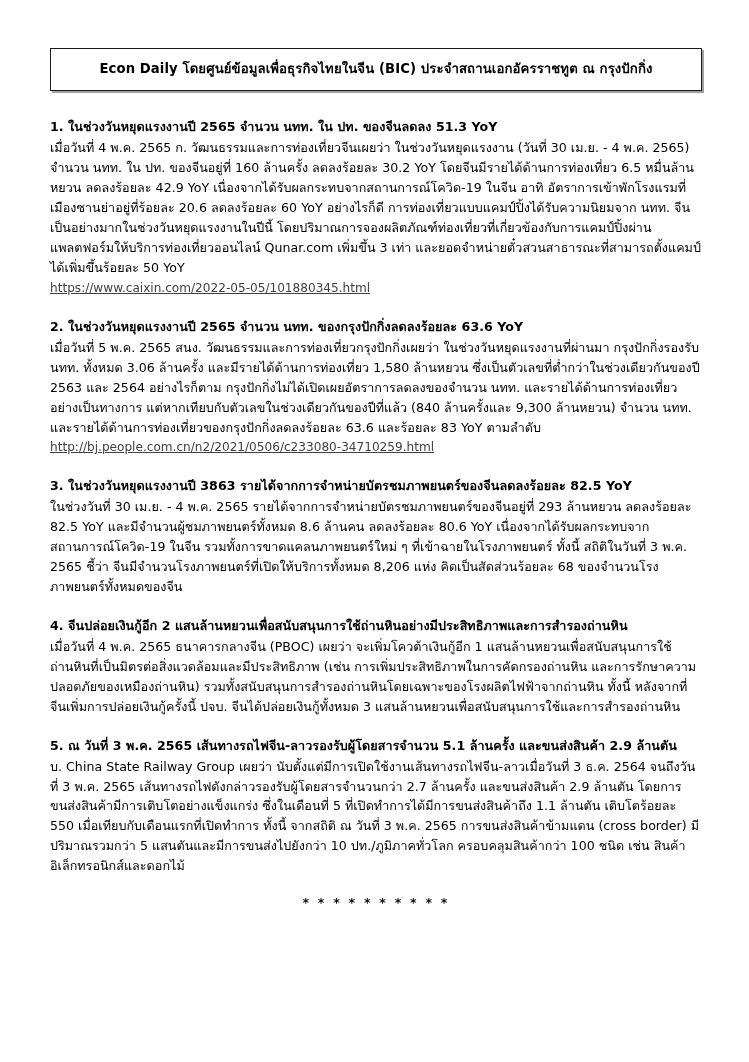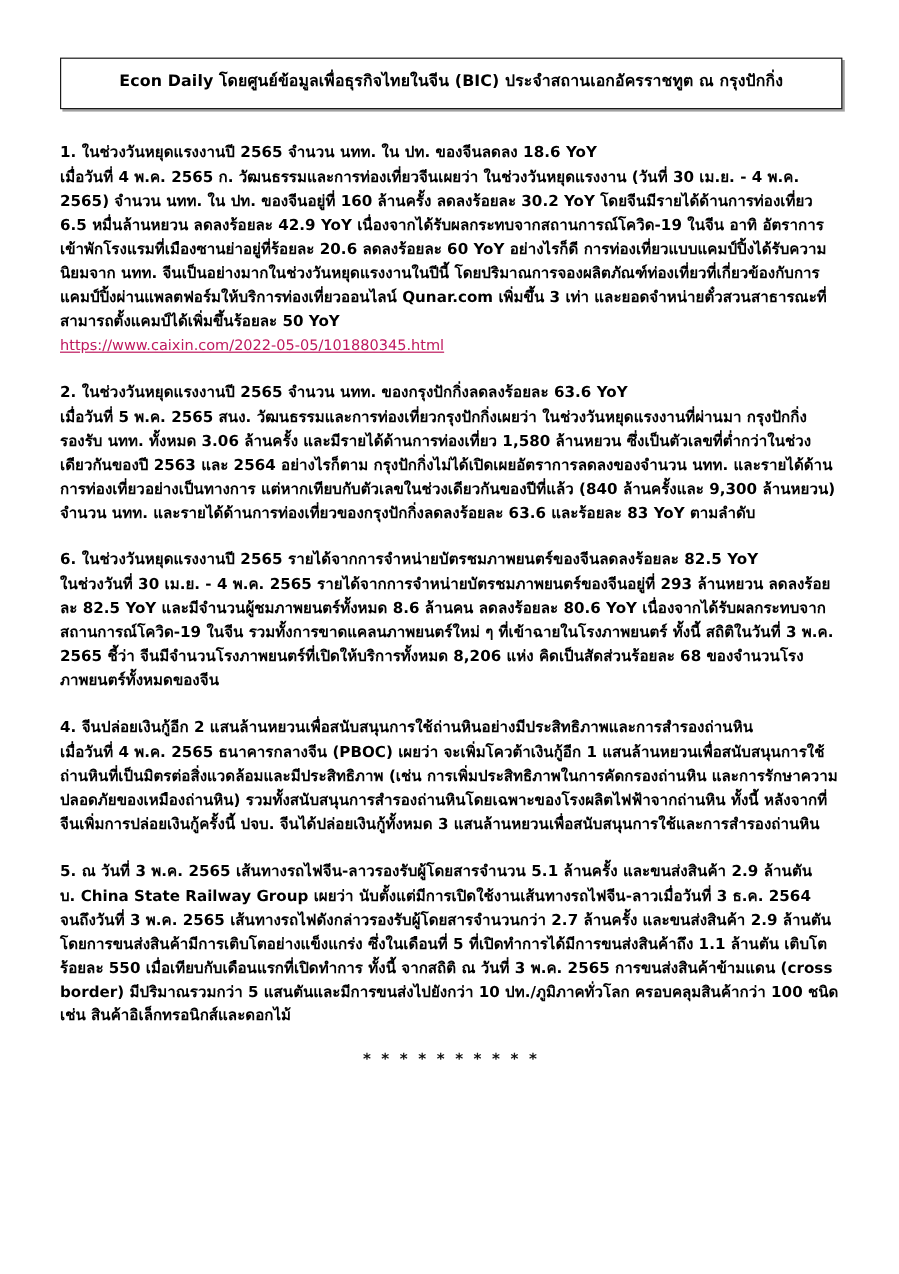--- a/index.html
+++ b/index.html
@@ -41,33 +41,33 @@
   }
   .section-heading {
     font-size: 12.6px;
     font-weight: bold;
     line-height: 1.58;
     margin-bottom: 1px;
     letter-spacing: 0.05px;
   }
   .section-body {
     font-size: 12.6px;
-    font-weight: bold;
+    font-weight: normal;
     line-height: 1.585;
     text-align: left;
     letter-spacing: 0.02px;
   }
   .link-list {
     margin-top: 1px;
   }
   .doc-link {
     display: block;
     font-size: 12.1px;
     line-height: 1.56;
-    color: #be185d;
+    color: #404040;
     text-decoration: underline;
     word-break: break-all;
     font-family: "DejaVu Sans", "Liberation Sans", sans-serif;
   }
   .footer {
     text-align: center;
     font-size: 12.6px;
     font-weight: bold;
     letter-spacing: 2.2px;
     margin-top: 19px;
@@ -78,34 +78,35 @@
 <body>
 
 <div class="page">
 
   <div class="header-box">
     <div class="header-line">Econ Daily โดยศูนย์ข้อมูลเพื่อธุรกิจไทยในจีน (BIC) ประจำสถานเอกอัครราชทูต ณ กรุงปักกิ่ง</div>
   </div>
 
   <div id="sections-container">
       <div class="section">
-        <div class="section-heading">1. ในช่วงวันหยุดแรงงานปี 2565 จำนวน นทท. ใน ปท. ของจีนลดลง 18.6 YoY</div>
+        <div class="section-heading">1. ในช่วงวันหยุดแรงงานปี 2565 จำนวน นทท. ใน ปท. ของจีนลดลง 51.3 YoY</div>
         <div class="section-body">เมื่อวันที่ 4 พ.ค. 2565 ก. วัฒนธรรมและการท่องเที่ยวจีนเผยว่า ในช่วงวันหยุดแรงงาน (วันที่ 30 เม.ย. - 4 พ.ค. 2565) จำนวน นทท. ใน ปท. ของจีนอยู่ที่ 160 ล้านครั้ง ลดลงร้อยละ 30.2 YoY โดยจีนมีรายได้ด้านการท่องเที่ยว 6.5 หมื่นล้านหยวน ลดลงร้อยละ 42.9 YoY เนื่องจากได้รับผลกระทบจากสถานการณ์โควิด-19 ในจีน อาทิ อัตราการเข้าพักโรงแรมที่เมืองซานย่าอยู่ที่ร้อยละ 20.6 ลดลงร้อยละ 60 YoY อย่างไรก็ดี การท่องเที่ยวแบบแคมป์ปิ้งได้รับความนิยมจาก นทท. จีนเป็นอย่างมากในช่วงวันหยุดแรงงานในปีนี้ โดยปริมาณการจองผลิตภัณฑ์ท่องเที่ยวที่เกี่ยวข้องกับการแคมป์ปิ้งผ่านแพลตฟอร์มให้บริการท่องเที่ยวออนไลน์ Qunar.com เพิ่มขึ้น 3 เท่า และยอดจำหน่ายตั๋วสวนสาธารณะที่สามารถตั้งแคมป์ได้เพิ่มขึ้นร้อยละ 50 YoY</div>
         <div class="link-list">
           <a class="doc-link" href="#">https://www.caixin.com/2022-05-05/101880345.html</a>
         </div>
       </div>
       <div class="section">
         <div class="section-heading">2. ในช่วงวันหยุดแรงงานปี 2565 จำนวน นทท. ของกรุงปักกิ่งลดลงร้อยละ 63.6 YoY</div>
         <div class="section-body">เมื่อวันที่ 5 พ.ค. 2565 สนง. วัฒนธรรมและการท่องเที่ยวกรุงปักกิ่งเผยว่า ในช่วงวันหยุดแรงงานที่ผ่านมา กรุงปักกิ่งรองรับ นทท. ทั้งหมด 3.06 ล้านครั้ง และมีรายได้ด้านการท่องเที่ยว 1,580 ล้านหยวน ซึ่งเป็นตัวเลขที่ต่ำกว่าในช่วงเดียวกันของปี 2563 และ 2564 อย่างไรก็ตาม กรุงปักกิ่งไม่ได้เปิดเผยอัตราการลดลงของจำนวน นทท. และรายได้ด้านการท่องเที่ยวอย่างเป็นทางการ แต่หากเทียบกับตัวเลขในช่วงเดียวกันของปีที่แล้ว (840 ล้านครั้งและ 9,300 ล้านหยวน) จำนวน นทท. และรายได้ด้านการท่องเที่ยวของกรุงปักกิ่งลดลงร้อยละ 63.6 และร้อยละ 83 YoY ตามลำดับ</div>
         <div class="link-list">
+          <a class="doc-link" href="#">http://bj.people.com.cn/n2/2021/0506/c233080-34710259.html</a>
         </div>
       </div>
       <div class="section">
-        <div class="section-heading">6. ในช่วงวันหยุดแรงงานปี 2565 รายได้จากการจำหน่ายบัตรชมภาพยนตร์ของจีนลดลงร้อยละ 82.5 YoY</div>
+        <div class="section-heading">3. ในช่วงวันหยุดแรงงานปี 3863 รายได้จากการจำหน่ายบัตรชมภาพยนตร์ของจีนลดลงร้อยละ 82.5 YoY</div>
         <div class="section-body">ในช่วงวันที่ 30 เม.ย. - 4 พ.ค. 2565 รายได้จากการจำหน่ายบัตรชมภาพยนตร์ของจีนอยู่ที่ 293 ล้านหยวน ลดลงร้อยละ 82.5 YoY และมีจำนวนผู้ชมภาพยนตร์ทั้งหมด 8.6 ล้านคน ลดลงร้อยละ 80.6 YoY เนื่องจากได้รับผลกระทบจากสถานการณ์โควิด-19 ในจีน รวมทั้งการขาดแคลนภาพยนตร์ใหม่ ๆ ที่เข้าฉายในโรงภาพยนตร์ ทั้งนี้ สถิติในวันที่ 3 พ.ค. 2565 ชี้ว่า จีนมีจำนวนโรงภาพยนตร์ที่เปิดให้บริการทั้งหมด 8,206 แห่ง คิดเป็นสัดส่วนร้อยละ 68 ของจำนวนโรงภาพยนตร์ทั้งหมดของจีน</div>
       </div>
       <div class="section">
         <div class="section-heading">4. จีนปล่อยเงินกู้อีก 2 แสนล้านหยวนเพื่อสนับสนุนการใช้ถ่านหินอย่างมีประสิทธิภาพและการสำรองถ่านหิน</div>
         <div class="section-body">เมื่อวันที่ 4 พ.ค. 2565 ธนาคารกลางจีน (PBOC) เผยว่า จะเพิ่มโควต้าเงินกู้อีก 1 แสนล้านหยวนเพื่อสนับสนุนการใช้ถ่านหินที่เป็นมิตรต่อสิ่งแวดล้อมและมีประสิทธิภาพ (เช่น การเพิ่มประสิทธิภาพในการคัดกรองถ่านหิน และการรักษาความปลอดภัยของเหมืองถ่านหิน) รวมทั้งสนับสนุนการสำรองถ่านหินโดยเฉพาะของโรงผลิตไฟฟ้าจากถ่านหิน ทั้งนี้ หลังจากที่จีนเพิ่มการปล่อยเงินกู้ครั้งนี้ ปจบ. จีนได้ปล่อยเงินกู้ทั้งหมด 3 แสนล้านหยวนเพื่อสนับสนุนการใช้และการสำรองถ่านหิน</div>
       </div>
       <div class="section">
         <div class="section-heading">5. ณ วันที่ 3 พ.ค. 2565 เส้นทางรถไฟจีน-ลาวรองรับผู้โดยสารจำนวน 5.1 ล้านครั้ง และขนส่งสินค้า 2.9 ล้านตัน</div>
         <div class="section-body">บ. China State Railway Group เผยว่า นับตั้งแต่มีการเปิดใช้งานเส้นทางรถไฟจีน-ลาวเมื่อวันที่ 3 ธ.ค. 2564 จนถึงวันที่ 3 พ.ค. 2565 เส้นทางรถไฟดังกล่าวรองรับผู้โดยสารจำนวนกว่า 2.7 ล้านครั้ง และขนส่งสินค้า 2.9 ล้านตัน โดยการขนส่งสินค้ามีการเติบโตอย่างแข็งแกร่ง ซึ่งในเดือนที่ 5 ที่เปิดทำการได้มีการขนส่งสินค้าถึง 1.1 ล้านตัน เติบโตร้อยละ 550 เมื่อเทียบกับเดือนแรกที่เปิดทำการ ทั้งนี้ จากสถิติ ณ วันที่ 3 พ.ค. 2565 การขนส่งสินค้าข้ามแดน (cross border) มีปริมาณรวมกว่า 5 แสนตันและมีการขนส่งไปยังกว่า 10 ปท./ภูมิภาคทั่วโลก ครอบคลุมสินค้ากว่า 100 ชนิด เช่น สินค้าอิเล็กทรอนิกส์และดอกไม้</div>
       </div>

